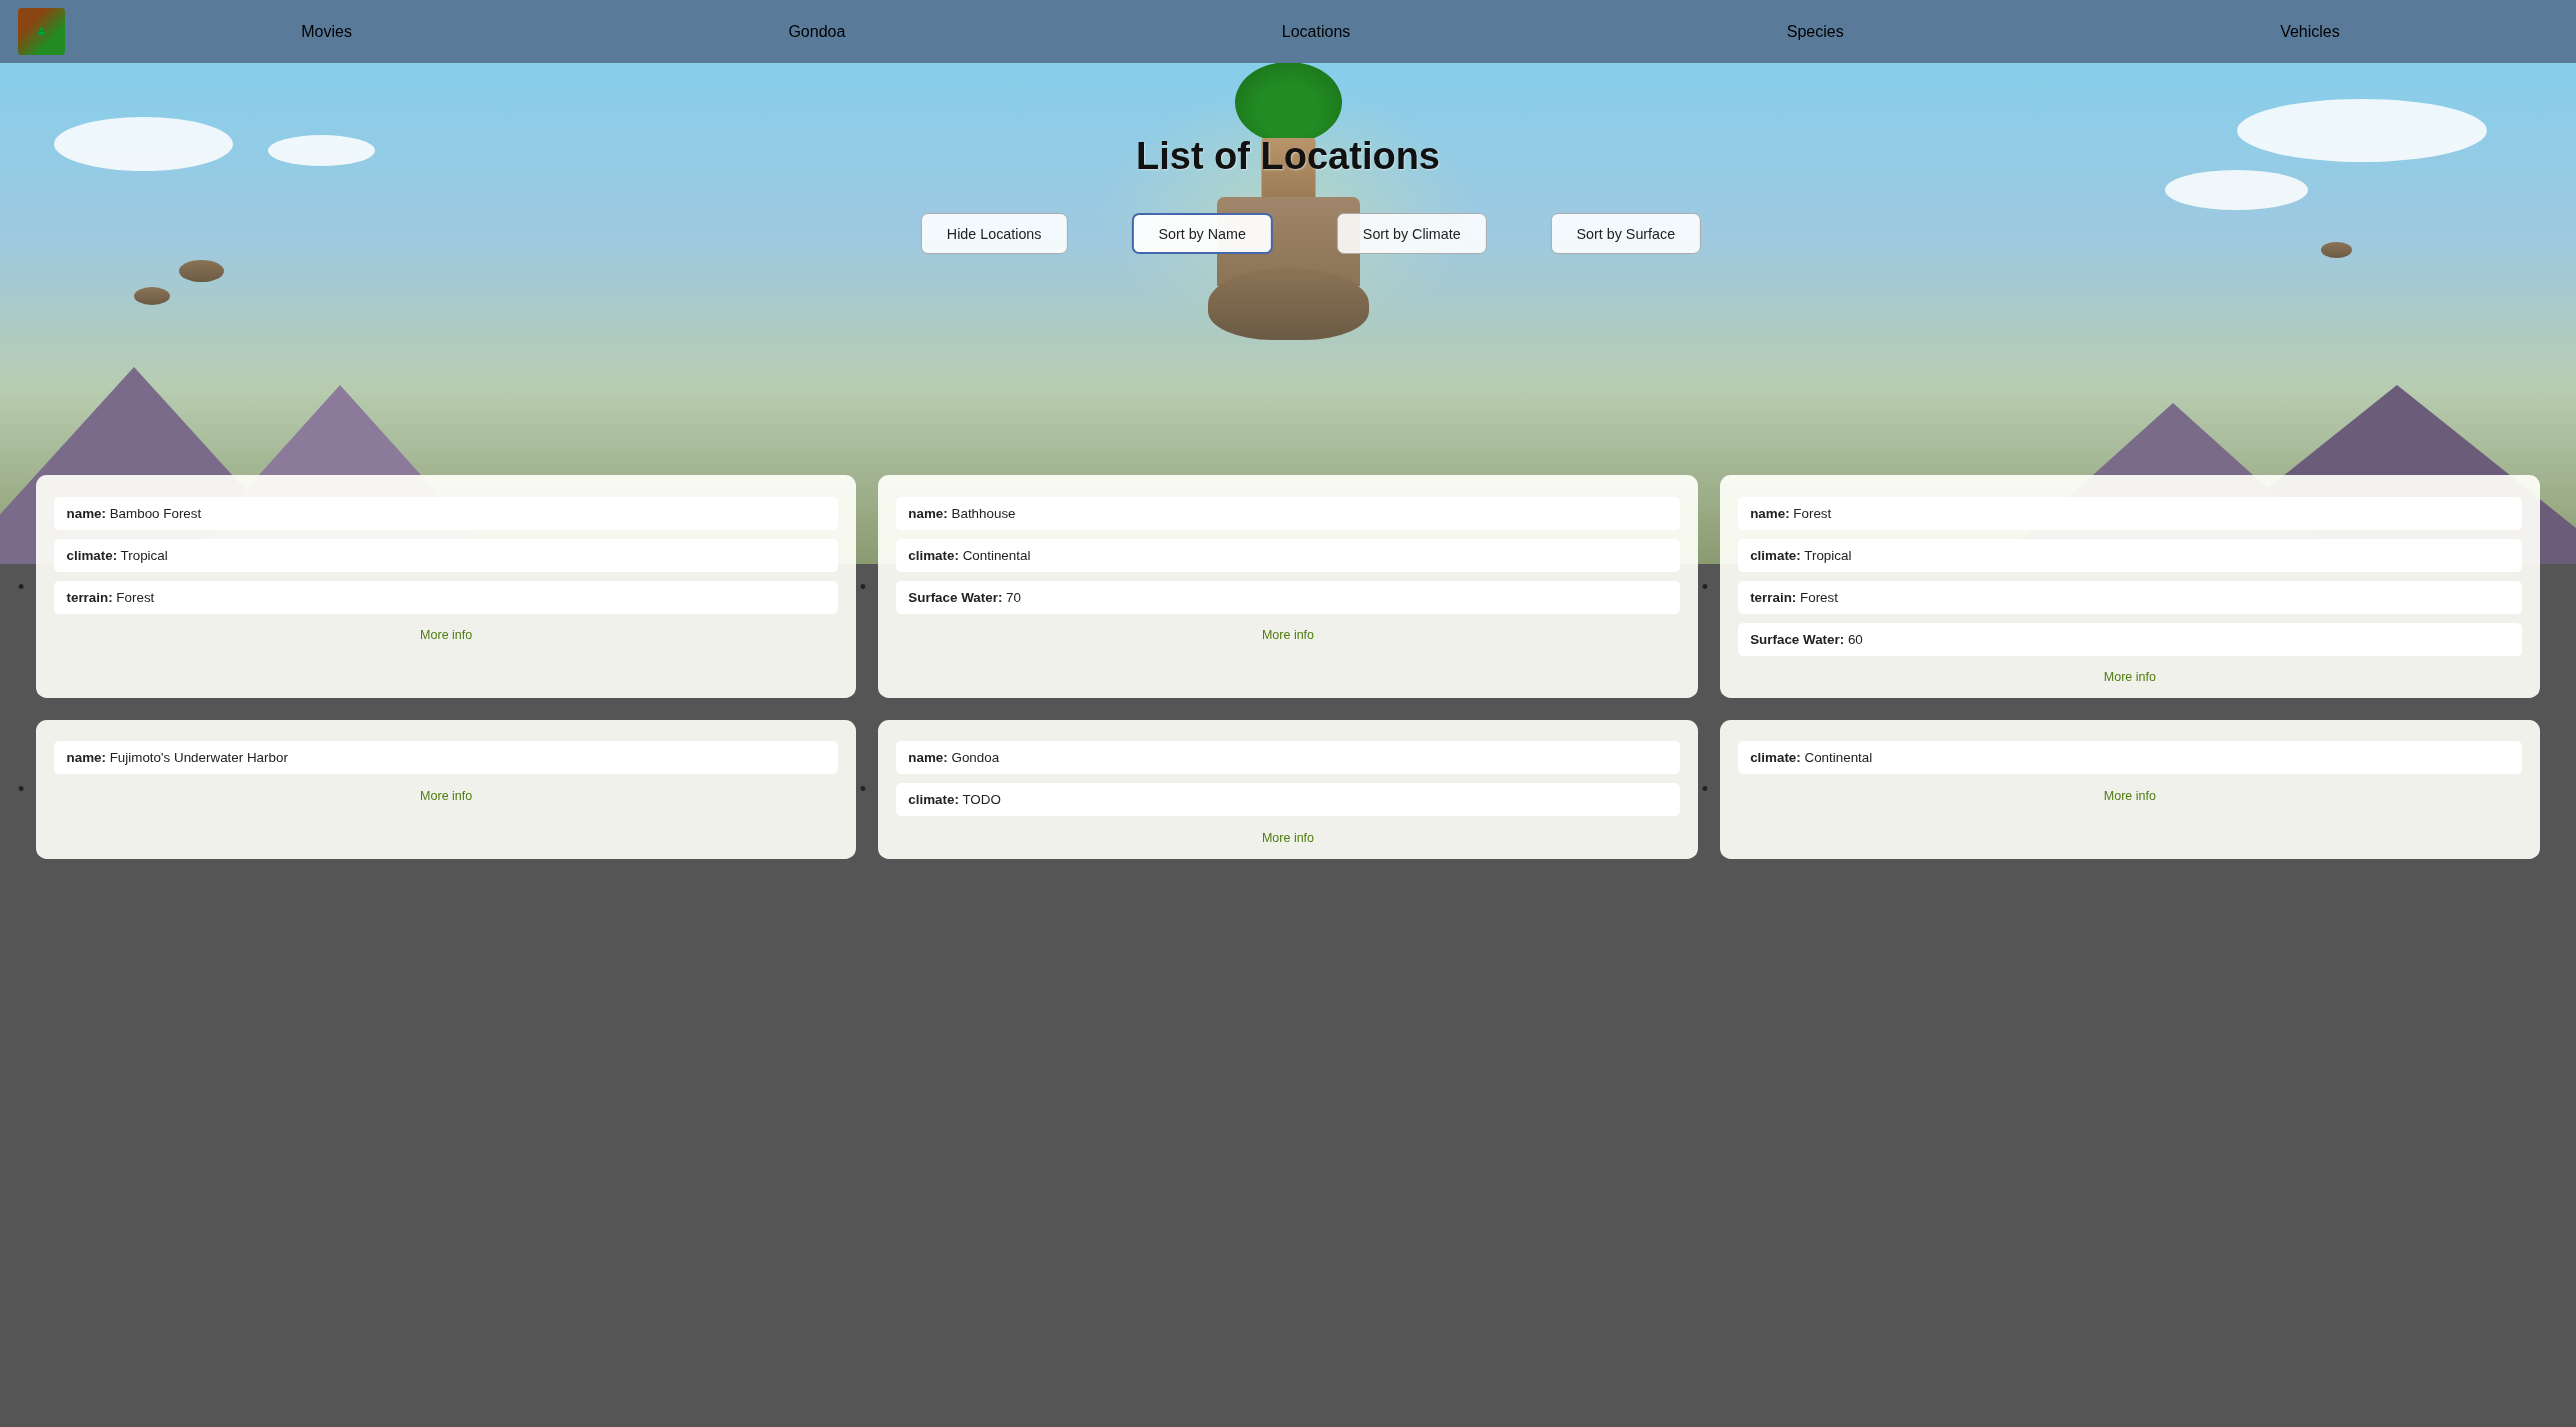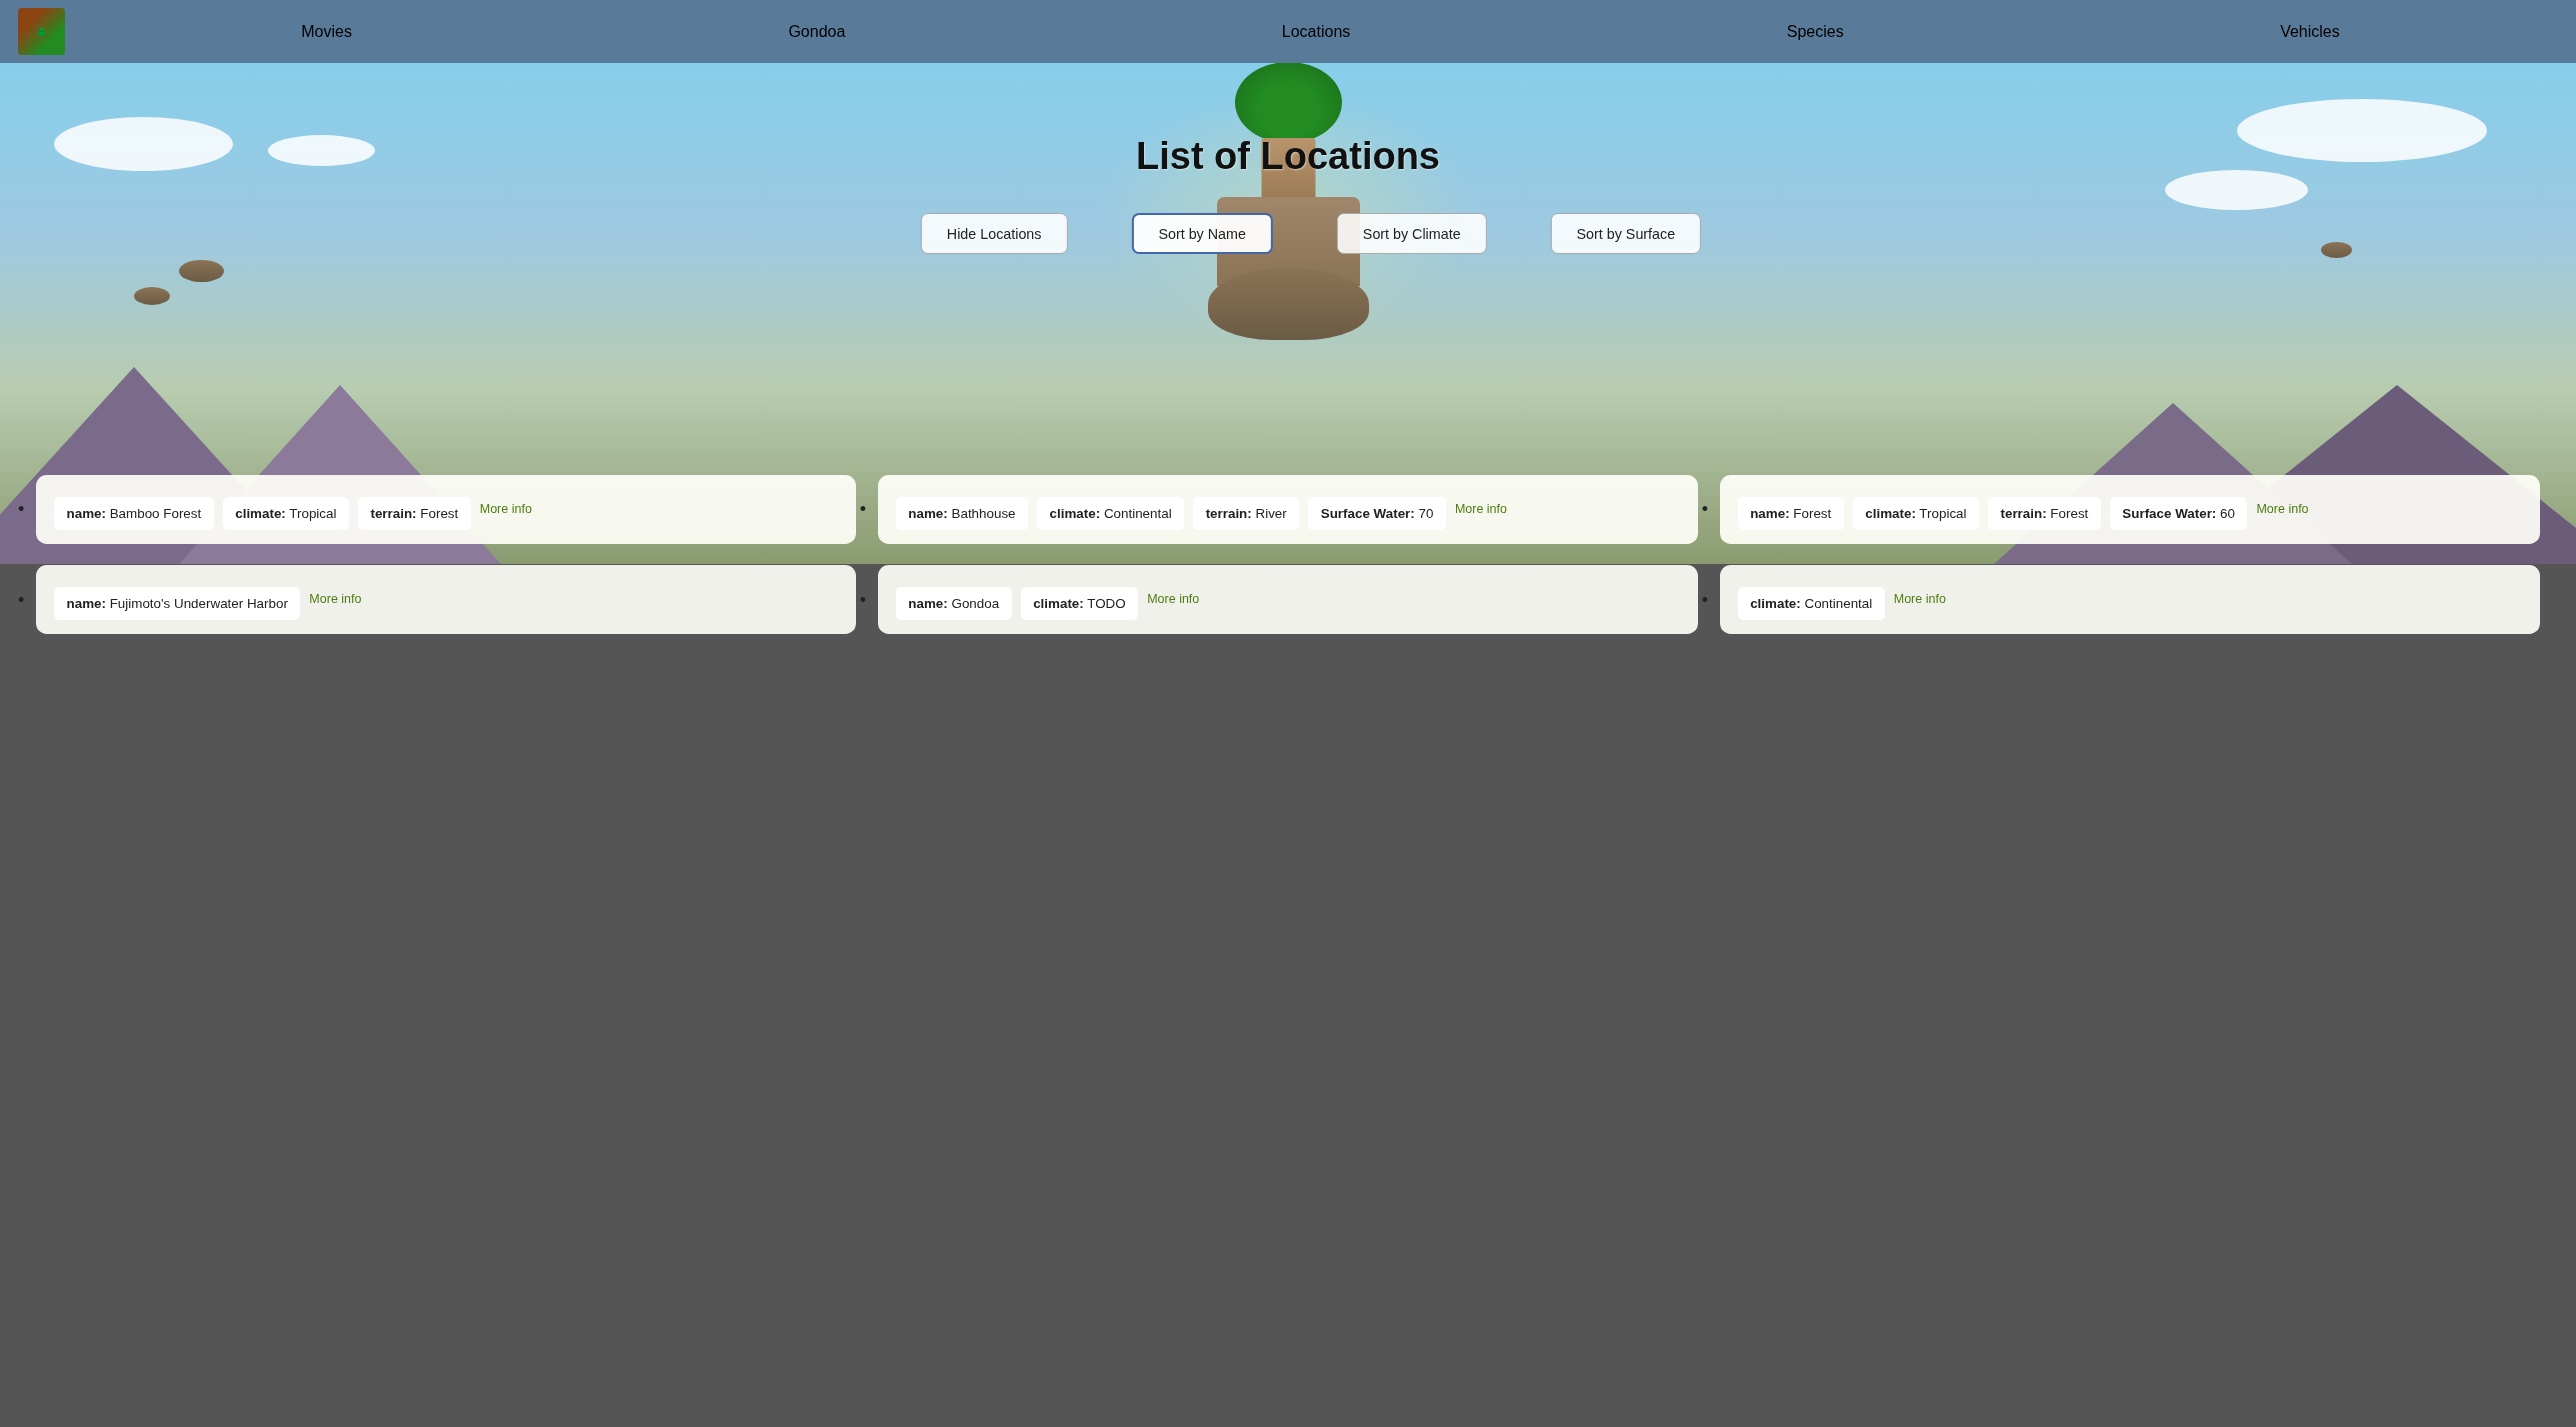--- a/index.html
+++ b/index.html
@@ -224,21 +224,21 @@
       display: grid;
       grid-template-columns: repeat(3, 1fr);
       gap: 21.5px;
     }
     .card {
       background: rgba(255,255,248,0.92);
       border-radius: 10.7px;
       padding: 21.5px 18px 14.3px;
       position: relative;
       display: flex;
-      flex-direction: row;
+      flex-direction: column;
       gap: 9px;
     }
     .card::before {
       content: '•';
       position: absolute;
       left: -18px;
       top: 50%;
       transform: translateY(-50%);
       font-size: 18px;
       color: #222;
@@ -316,21 +316,20 @@
 
   <div class="card">
         <div class="card-field"><strong>name:</strong> Bamboo Forest</div>
         <div class="card-field"><strong>climate:</strong> Tropical</div>
         <div class="card-field"><strong>terrain:</strong> Forest</div>
         <div class="card-more">More info</div>
       </div>
       <div class="card">
         <div class="card-field"><strong>name:</strong> Bathhouse</div>
         <div class="card-field"><strong>climate:</strong> Continental</div>
-        <div class="card-field"><strong>terrain:</strong> River</div>
         <div class="card-field"><strong>Surface Water:</strong> 70</div>
         <div class="card-more">More info</div>
       </div>
       <div class="card">
         <div class="card-field"><strong>name:</strong> Forest</div>
         <div class="card-field"><strong>climate:</strong> Tropical</div>
         <div class="card-field"><strong>terrain:</strong> Forest</div>
         <div class="card-field"><strong>Surface Water:</strong> 60</div>
         <div class="card-more">More info</div>
       </div>

